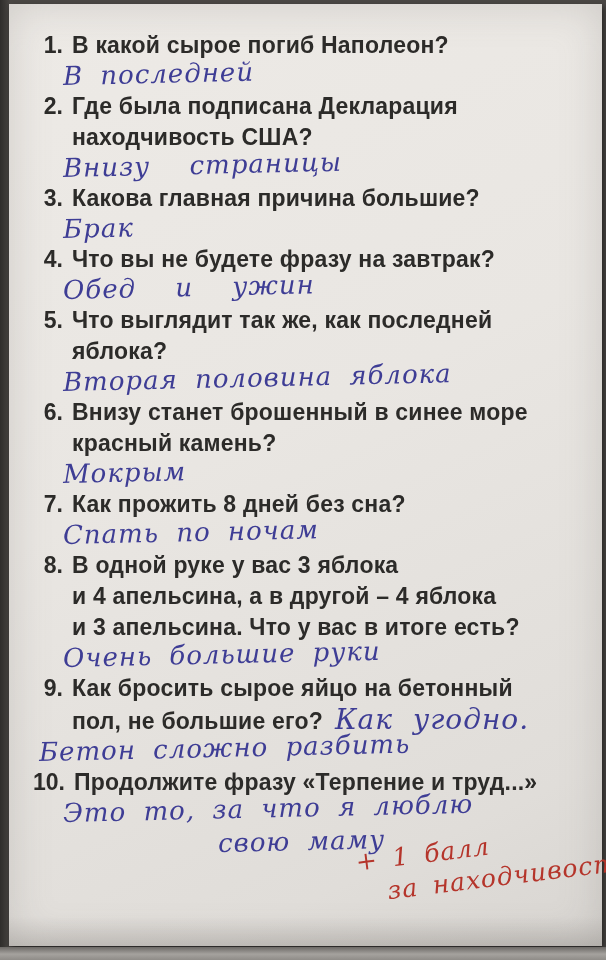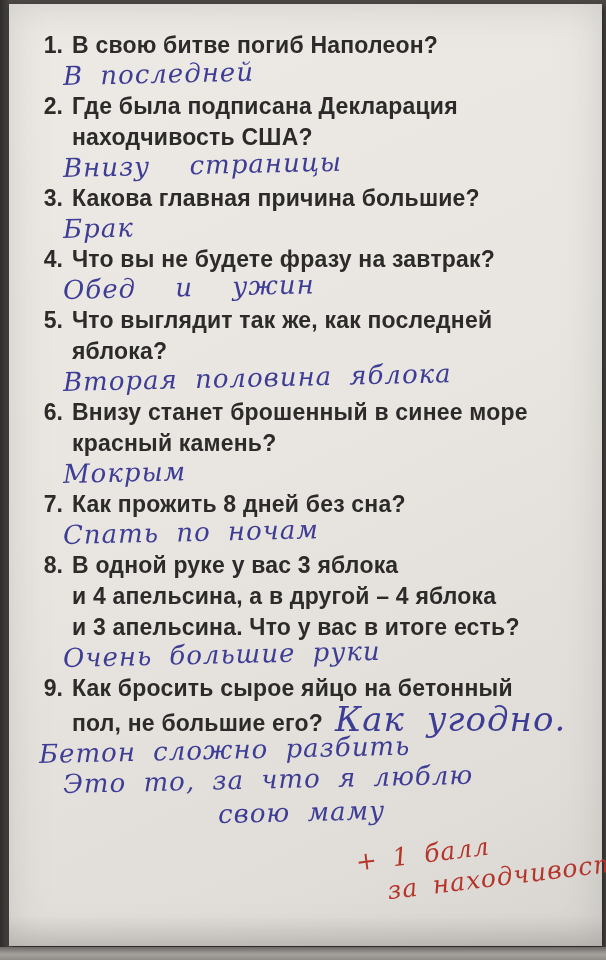--- a/index.html
+++ b/index.html
@@ -72,21 +72,21 @@
     transform: rotate(-1.3deg);
     transform-origin: left center;
     white-space: nowrap;
   }
   .answer.wide { word-spacing: 30px; }
   .ans-inline {
     font-family: "DejaVu Serif", serif;
     font-style: italic;
     font-weight: normal;
     color: #3e3d95;
-    font-size: 34px;
+    font-size: 28px;
     letter-spacing: 1px;
     word-spacing: 10px;
     margin-left: 12px;
     white-space: nowrap;
   }
   .answer.cont9 { margin-left: 6px; }
   .answer.cont10 { margin-left: 185px; }
   .red-note {
     position: absolute;
     left: 345px;
@@ -106,21 +106,21 @@
 </style>
 </head>
 <body>
 
 <div class="photo-frame">
   <div class="paper">
 
     <div class="qa-item">
       <div class="q-row">
         <span class="q-num">1.</span>
-        <span class="q-wrap"><span>В свою битве погиб Наполеон?</span></span>
+        <span class="q-wrap"><span>В какой сырое погиб Наполеон?</span></span>
       </div>
       <div class="answer">В последней</div>
     </div>
 
     <div class="qa-item">
       <div class="q-row">
         <span class="q-num">2.</span>
         <span class="q-wrap"><span>Где была подписана Декларация
 находчивость США?</span></span>
       </div>
@@ -182,20 +182,24 @@
     <div class="qa-item">
       <div class="q-row">
         <span class="q-num">9.</span>
         <span class="q-wrap"><span>Как бросить сырое яйцо на бетонный
 пол, не большие его?</span><span class="ans-inline">Как угодно.</span></span>
       </div>
       <div class="answer cont9">Бетон сложно разбить</div>
     </div>
 
     <div class="qa-item">
+      <div class="q-row">
+        <span class="q-num">10.</span>
+        <span class="q-wrap"><span>Продолжите фразу «Терпение и труд...»</span></span>
+      </div>
       <div class="answer">Это то, за что я люблю</div>
       <div class="answer cont10">свою маму</div>
     </div>
 
     <div class="red-note">
       <div class="red-line1">+ 1 балл</div>
       <div class="red-line2">за находчивость</div>
     </div>
 
   </div>

